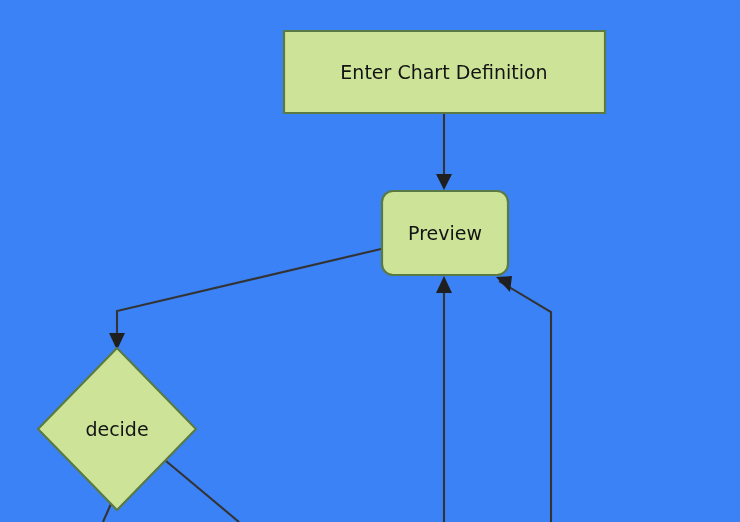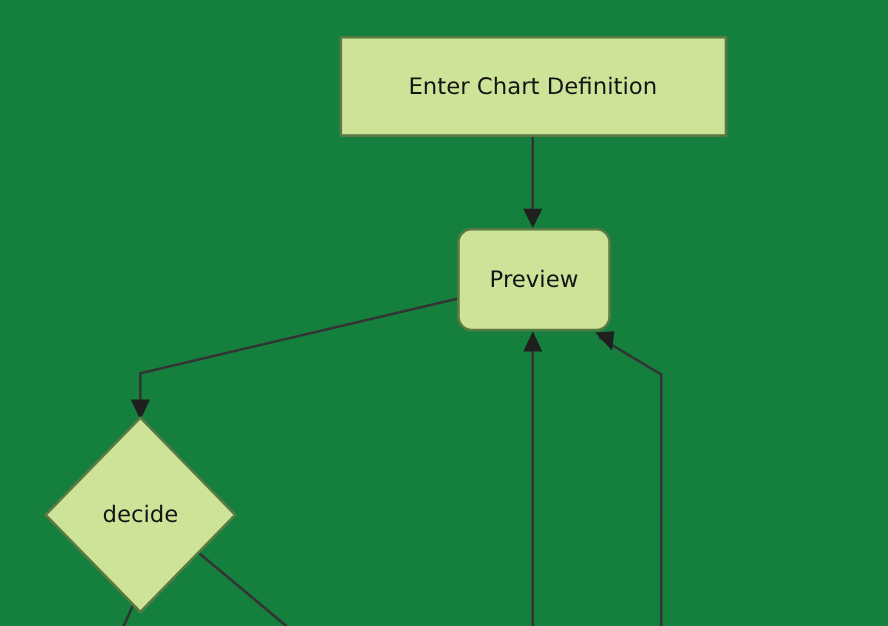--- a/index.html
+++ b/index.html
@@ -4,21 +4,21 @@
 <style>
   html, body {
     margin: 0;
     padding: 0;
     background: #ffffff;
   }
   #canvas {
     position: relative;
     width: 740px;
     height: 522px;
-    background: #15803d;
+    background: #3b82f6;
     overflow: hidden;
     font-family: "DejaVu Sans", sans-serif;
   }
   #flow-svg {
     position: absolute;
     top: 0;
     left: 0;
     width: 740px;
     height: 522px;
   }

